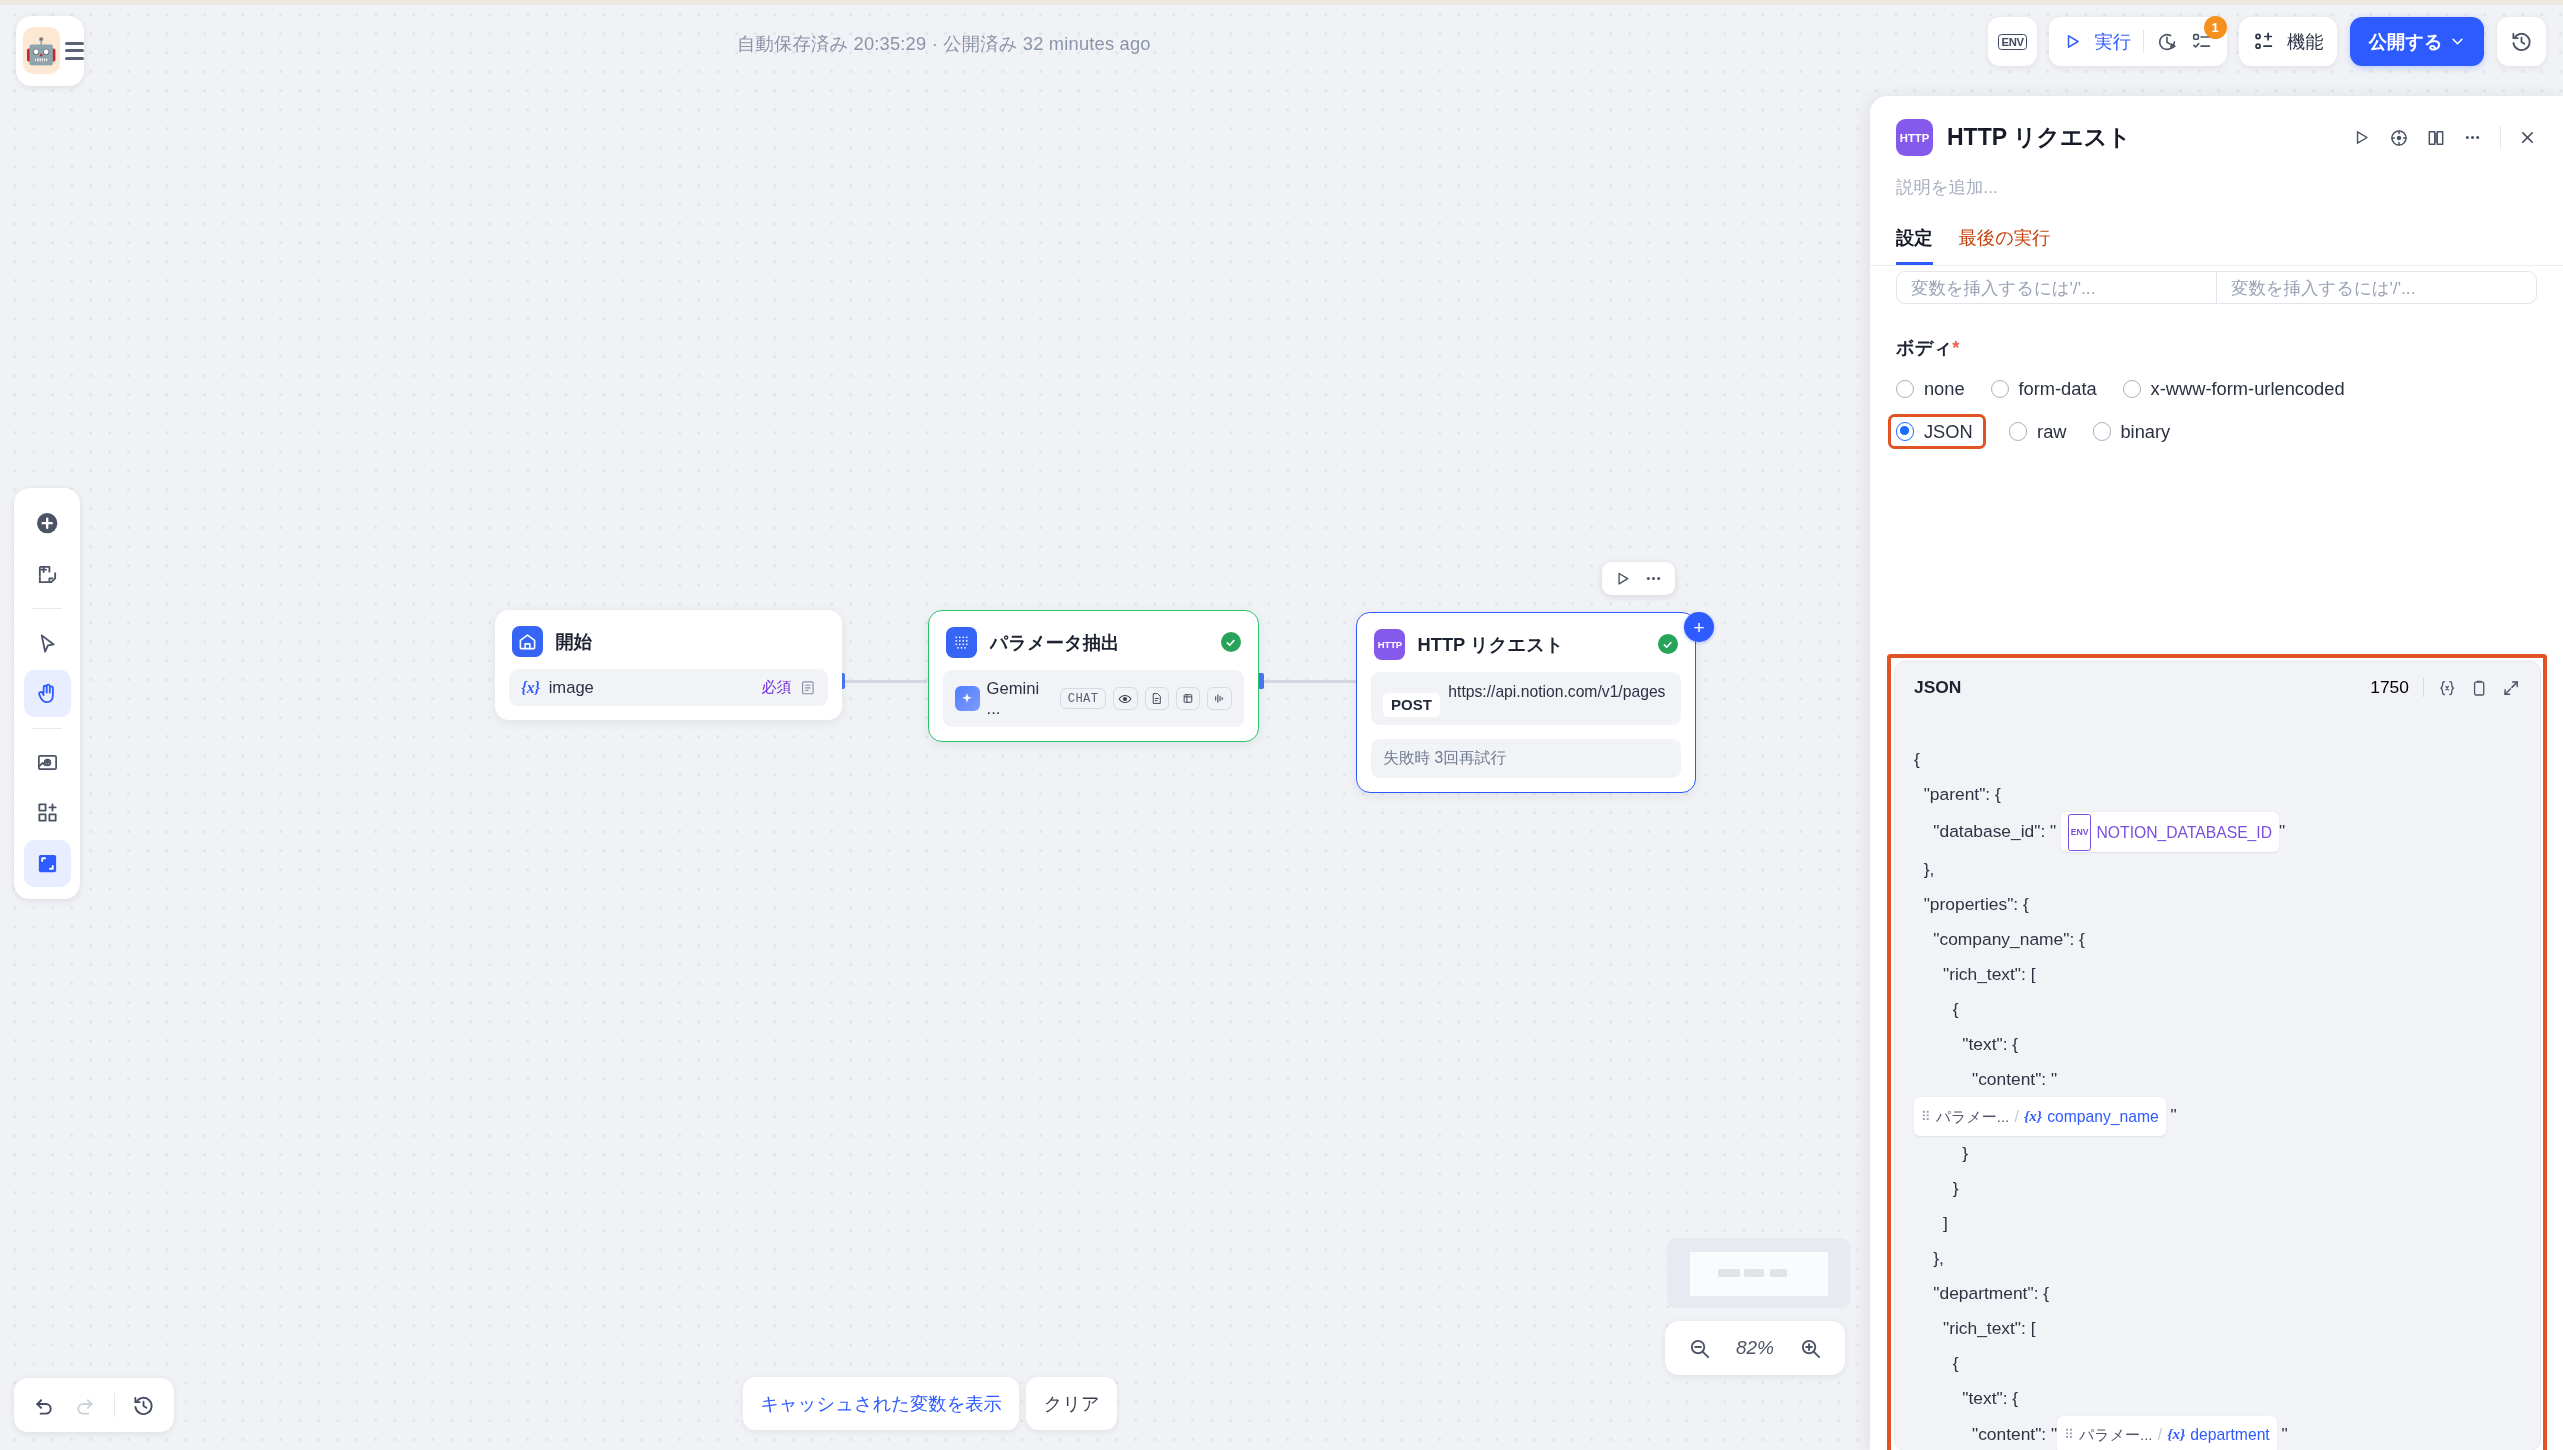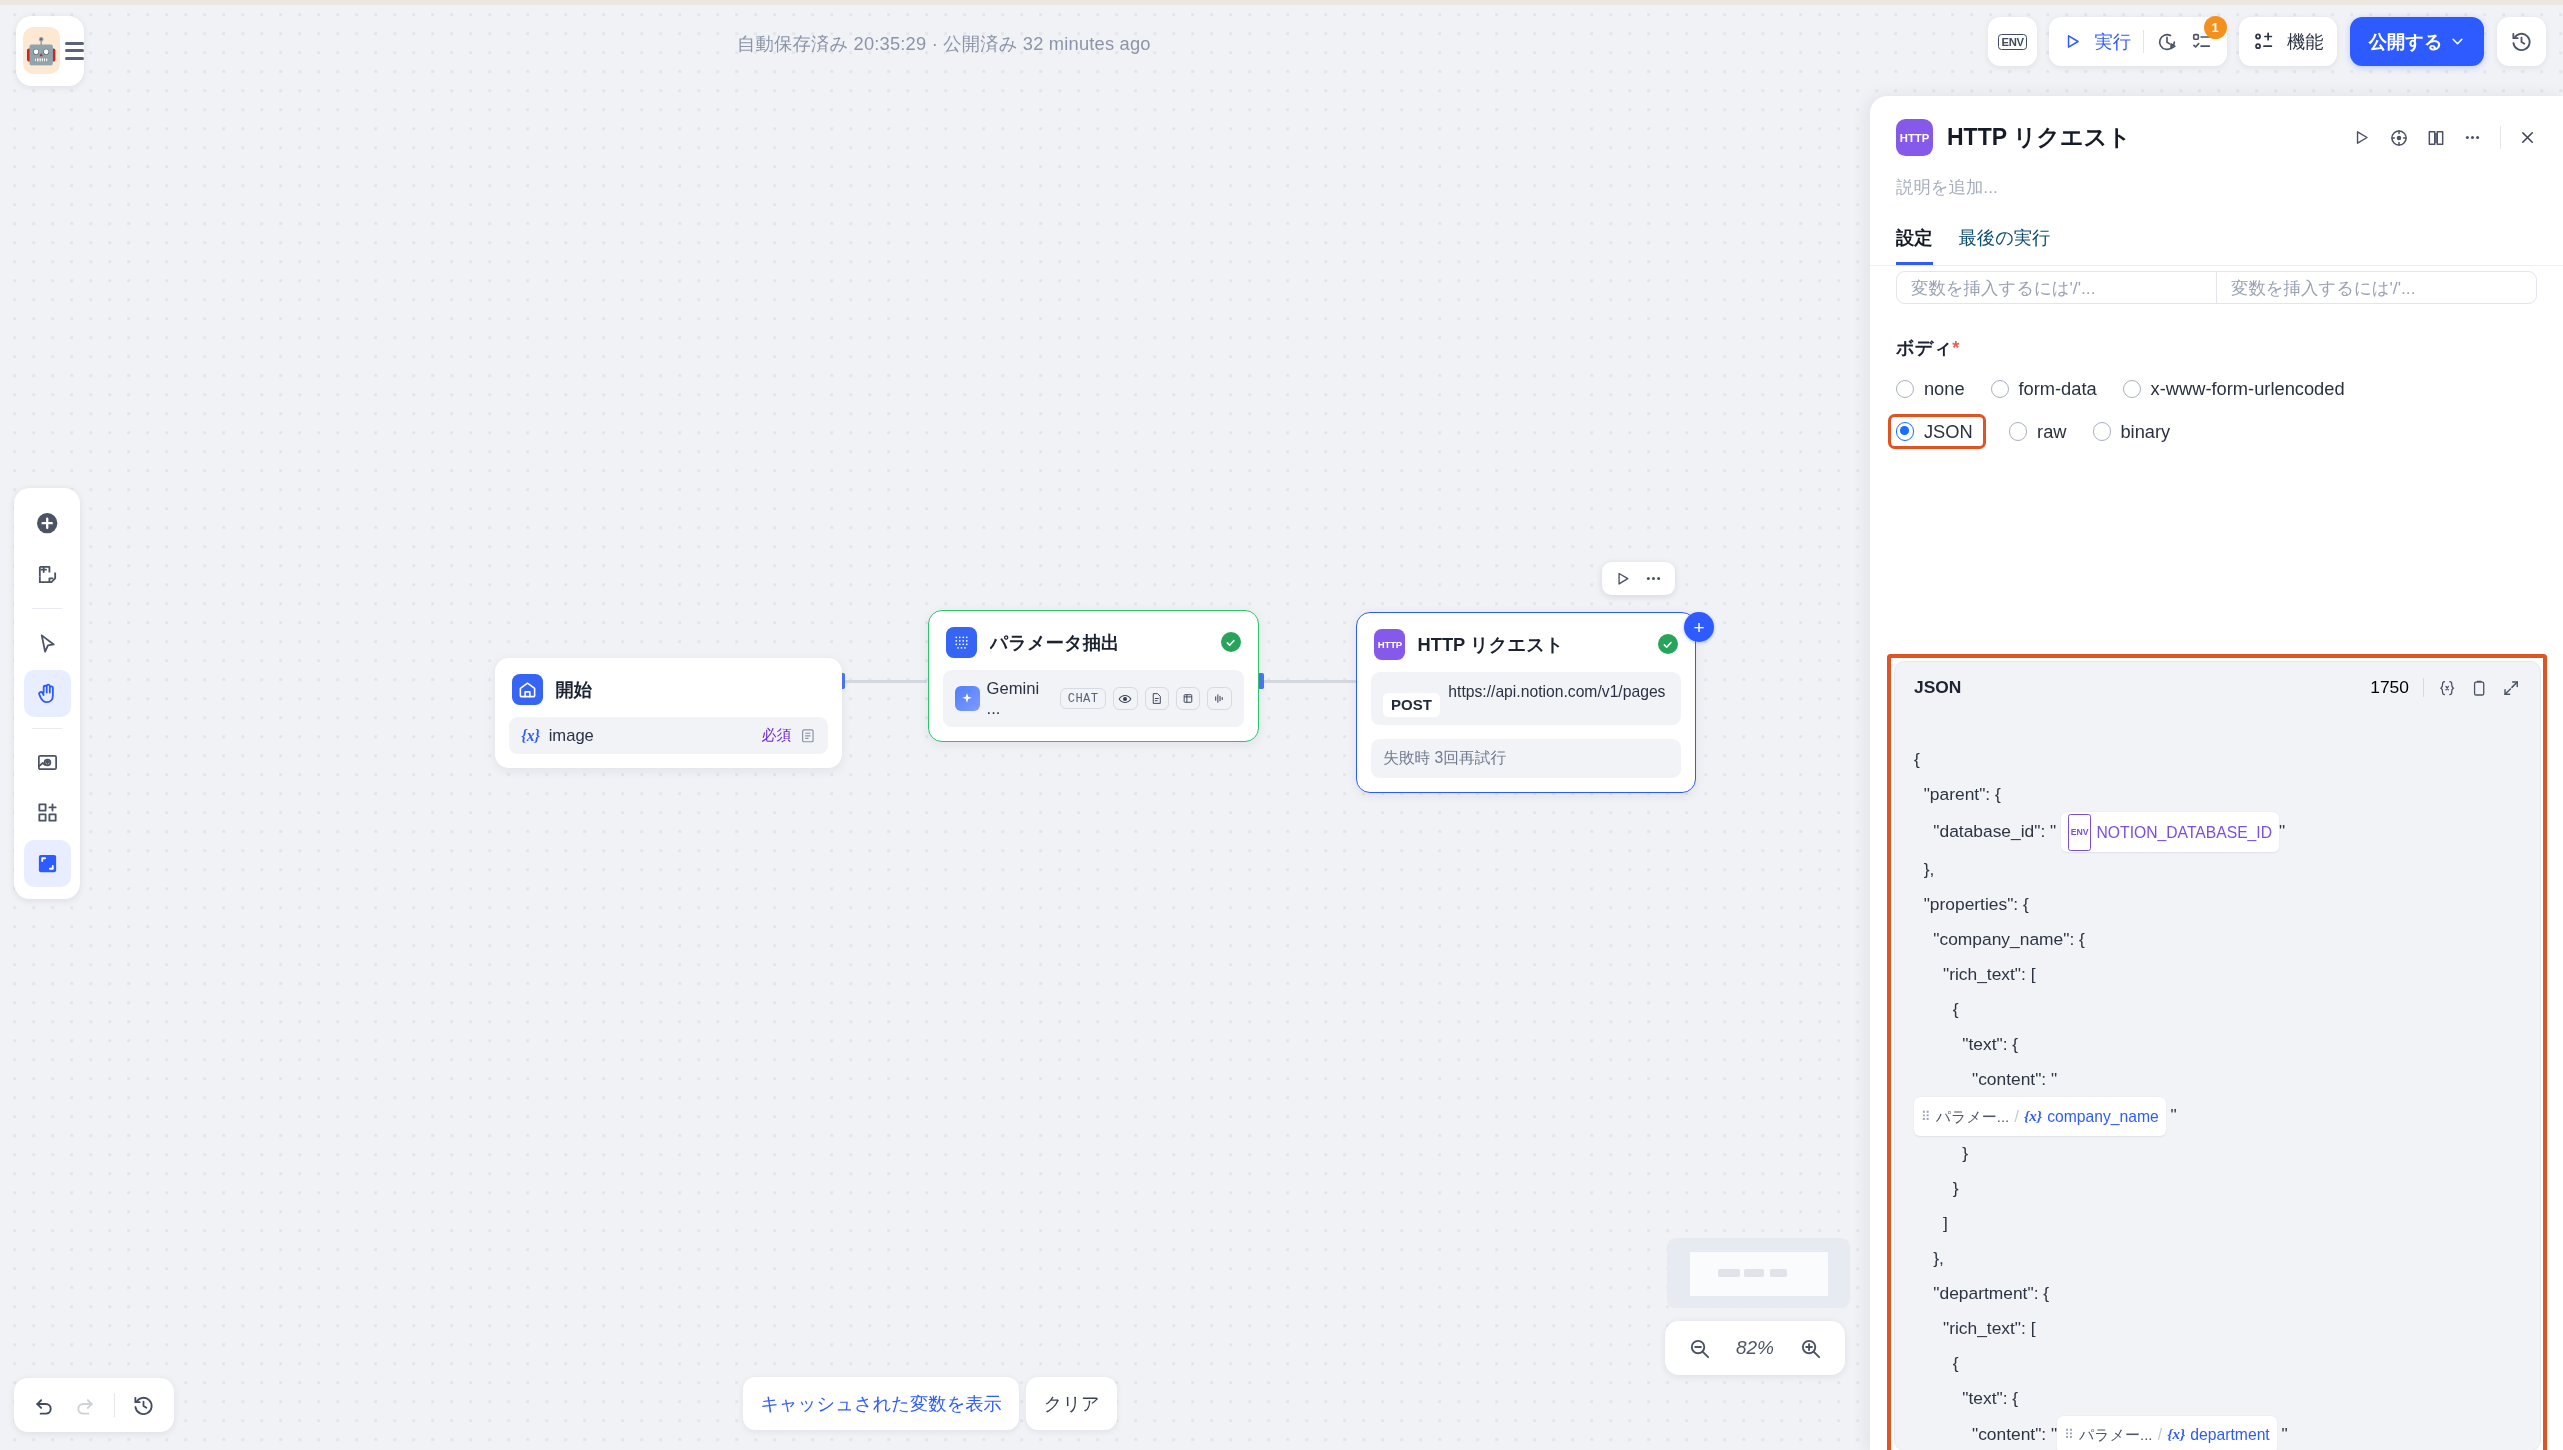--- a/index.html
+++ b/index.html
@@ -133,21 +133,21 @@
   .ok-badge { width: 20px; height: 20px; border-radius: 50%; background: #27a45a; display:flex;align-items:center;justify-content:center; flex:0 0 auto; }
   .node-row {
     margin: 8.7px 14px 14px 14px; background: #f2f3f7; border-radius: 8.7px;
     display: flex; align-items: center; gap: 8.7px; padding: 8.7px 12.2px;
     font-size: 16.6px; color: #2b3243;
   }
   .varx { color: #2e5bff; font-weight: 700; font-size: 15.7px; font-family: "Liberation Serif", serif; font-style: italic; }
   .req-tag { margin-left: auto; font-size: 15px; color: #6d28d9; display:flex; align-items:center; gap:8.7px; }
 
   
-  #node-start { left: 495px; top: 610px; width: 347px; margin-top: 48px; }
+  #node-start { left: 495px; top: 610px; width: 347px; }
   
   #node-param { left: 928px; top: 610px; width: 331px; border: 1.7px solid #2bc46c; }
   #node-http  { left: 1356px; top: 612px; width: 340px; border: 1.7px solid #2e5bff; }
 
   .model-chip { gap: 7px; }
   .model-ico { width: 24.4px; height: 24.4px; border-radius: 6.1px; background: linear-gradient(135deg,#4f7dfc,#7f9bff); display:flex;align-items:center;justify-content:center; flex:0 0 auto; }
   .chat-tag { border: 0.9px solid #d6dae3; border-radius: 6.1px; font-size: 12.2px; color: #5a6276; padding: 2.6px 7px; letter-spacing:0.3px;font-family:Liberation Mono, monospace; }
   .cap-ico { width: 26px; height: 23px; border: 0.9px solid #d6dae3; border-radius: 6.1px; display:flex; align-items:center; justify-content:center; }
 
   .method-row { align-items: flex-start; }
@@ -176,21 +176,21 @@
     box-shadow: -3.5px 0 15.7px rgba(18,24,40,.07);
     overflow: hidden;
   }
   .p-head { display: flex; align-items: center; gap: 14px; padding: 23px 26px 0 26px; }
   .p-badge { width: 37px; height: 37px; border-radius: 9.6px; background: #8559ea; color: #fff; display:flex;align-items:center;justify-content:center; font-size: 11.3px; font-weight: 700; }
   .p-title { font-size: 23px; font-weight: 700; color: #161b27; flex:1; }
   .p-icons { display: flex; align-items: center; gap: 17.4px; }
   .p-div { width: 0.9px; height: 23px; background: #e3e6ed; }
   .p-desc { padding: 19px 26px 0 26px; font-size: 17.4px; color: #a6adbd; }
   .p-tabs { display: flex; gap: 26px; padding: 26px 26px 0 26px; font-size: 18.3px; }
-  .p-tab { padding-bottom: 12.2px; color: #0c4a6e; cursor: pointer; }
+  .p-tab { padding-bottom: 12.2px; color: #c2410c; cursor: pointer; }
   .p-tab.active { color: #151a26; font-weight: 700; border-bottom: 3.5px solid #2e5bff; }
   .p-tabline { height: 0.9px; background: #eceef3; }
 
   .p-inputs { display: flex; gap: 0; margin: 5.2px 26px 0 26px; border:0.9px solid #e2e5ec; border-radius: 8.7px; overflow:hidden; height: 33px; }
   .p-input { flex: 1; display:flex; align-items:center; padding: 0 14px; font-size: 17.4px; color: #9aa2b4; white-space: nowrap; overflow:hidden; }
   .p-input + .p-input { border-left: 0.9px solid #e2e5ec; }
 
   .sec-label { margin: 31px 26px 0 26px; font-size: 18.3px; font-weight: 700; color: #1d2330; }
   .req-star { color: #e8604c; font-weight: 700; }
 

